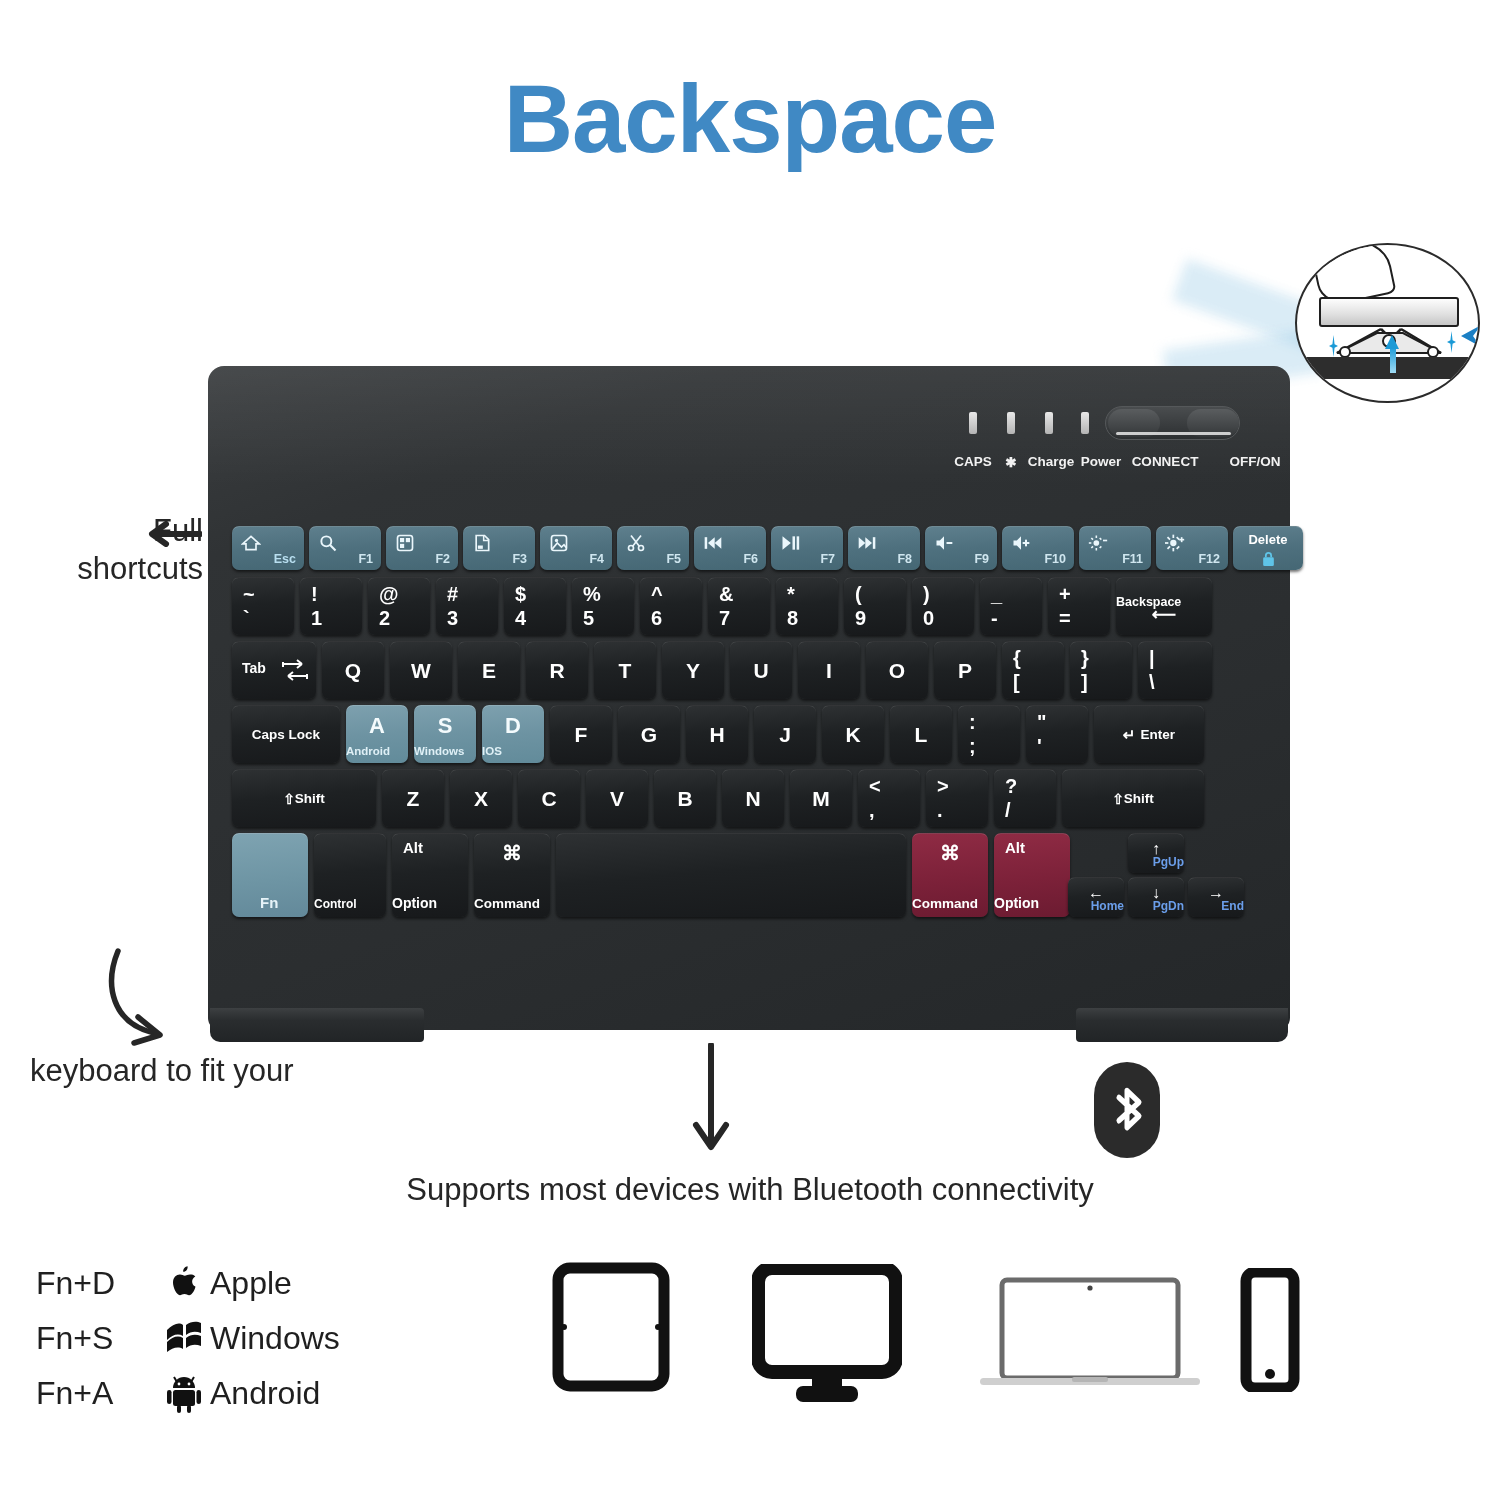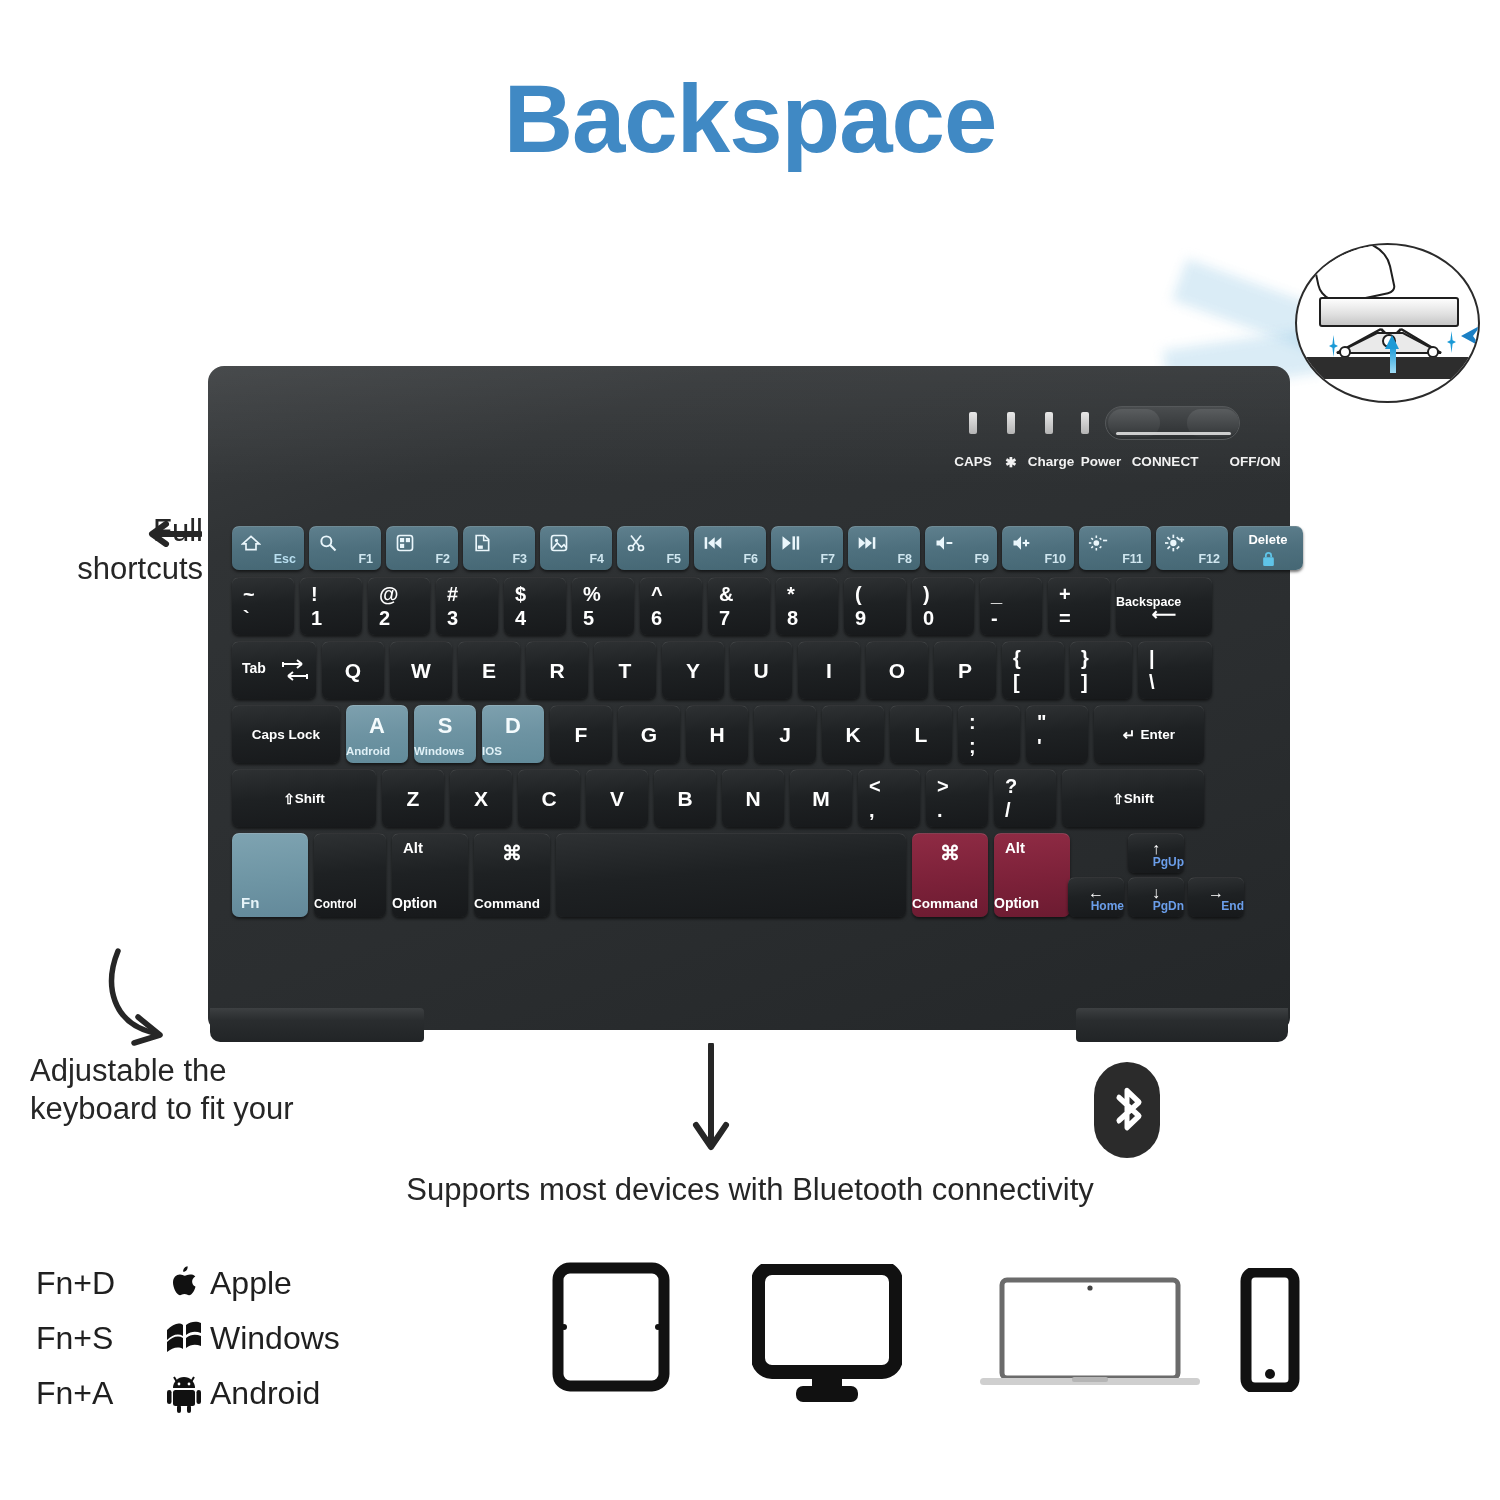--- a/index.html
+++ b/index.html
@@ -226,21 +226,21 @@
   #row-z .shift-r { width: 142px; }
 
   
   #row-sp { top: 467px; }
   #row-sp .key { height: 84px; }
   .key.fnkey {
     width: 76px;
     background: linear-gradient(175deg,#7ea3b1 0%,#6e95a4 55%,#63899a 100%) !important;
     border-top: 1px solid rgba(255,255,255,0.28) !important;
   }
-  .key.fnkey .lbl-bc { font-size: 15px; color: #e6f3f8; left: 9px; right: auto; text-align: left; }
+  .key.fnkey .lbl-bc { font-size: 15px; color: #e6f3f8; left: 28px; right: auto; text-align: left; }
   #row-sp .ctrl { width: 72px; }
   #row-sp .altopt { width: 76px; }
   #row-sp .cmd { width: 76px; }
   #row-sp .space { width: 350px; }
   .key.redkey {
     background: linear-gradient(175deg,#8f2b44 0%,#7c2139 55%,#6c1b31 100%) !important;
     border-top: 1px solid rgba(255,255,255,0.16) !important;
   }
   #row-sp .arrow-wrap { position: relative; width: 160px; height: 84px; }
   .arrow-key {
@@ -732,21 +732,20 @@
 </div>
 <svg id="arrow-full" viewBox="0 0 62 26">
   <path d="M60 13 H14 M26 3 L12 13 L26 23" stroke="#262626" stroke-width="6" fill="none" stroke-linecap="round" stroke-linejoin="round"></path>
 </svg>
 
 <svg id="arrow-curve" viewBox="0 0 78 108">
   <path d="M10 6 C-4 40 4 78 46 88" stroke="#262626" stroke-width="5.5" fill="none" stroke-linecap="round"></path>
   <path d="M30 72 L52 90 L26 98" stroke="#262626" stroke-width="5.5" fill="none" stroke-linecap="round" stroke-linejoin="round"></path>
 </svg>
 <div class="anno-text" id="anno-adjust">
-  <div>Adjustable the</div>
   <div>keyboard to fit your</div>
 </div>
 
 <svg id="arrow-down" viewBox="0 0 42 120">
   <path d="M21 2 V96 M6 82 L21 104 L36 82" stroke="#262626" stroke-width="6" fill="none" stroke-linecap="round" stroke-linejoin="round"></path>
 </svg>
 
 <svg id="bt-logo" viewBox="0 0 66 96">
   <rect x="0" y="0" width="66" height="96" rx="33" fill="#2b2b2b"></rect>
   <path d="M25 24 L45 40 L33 50 L33 18 L45 28 L25 44" fill="none" stroke="#ffffff" stroke-width="5" stroke-linejoin="round" stroke-linecap="round" transform="translate(0,8) scale(1,1.15)"></path>

